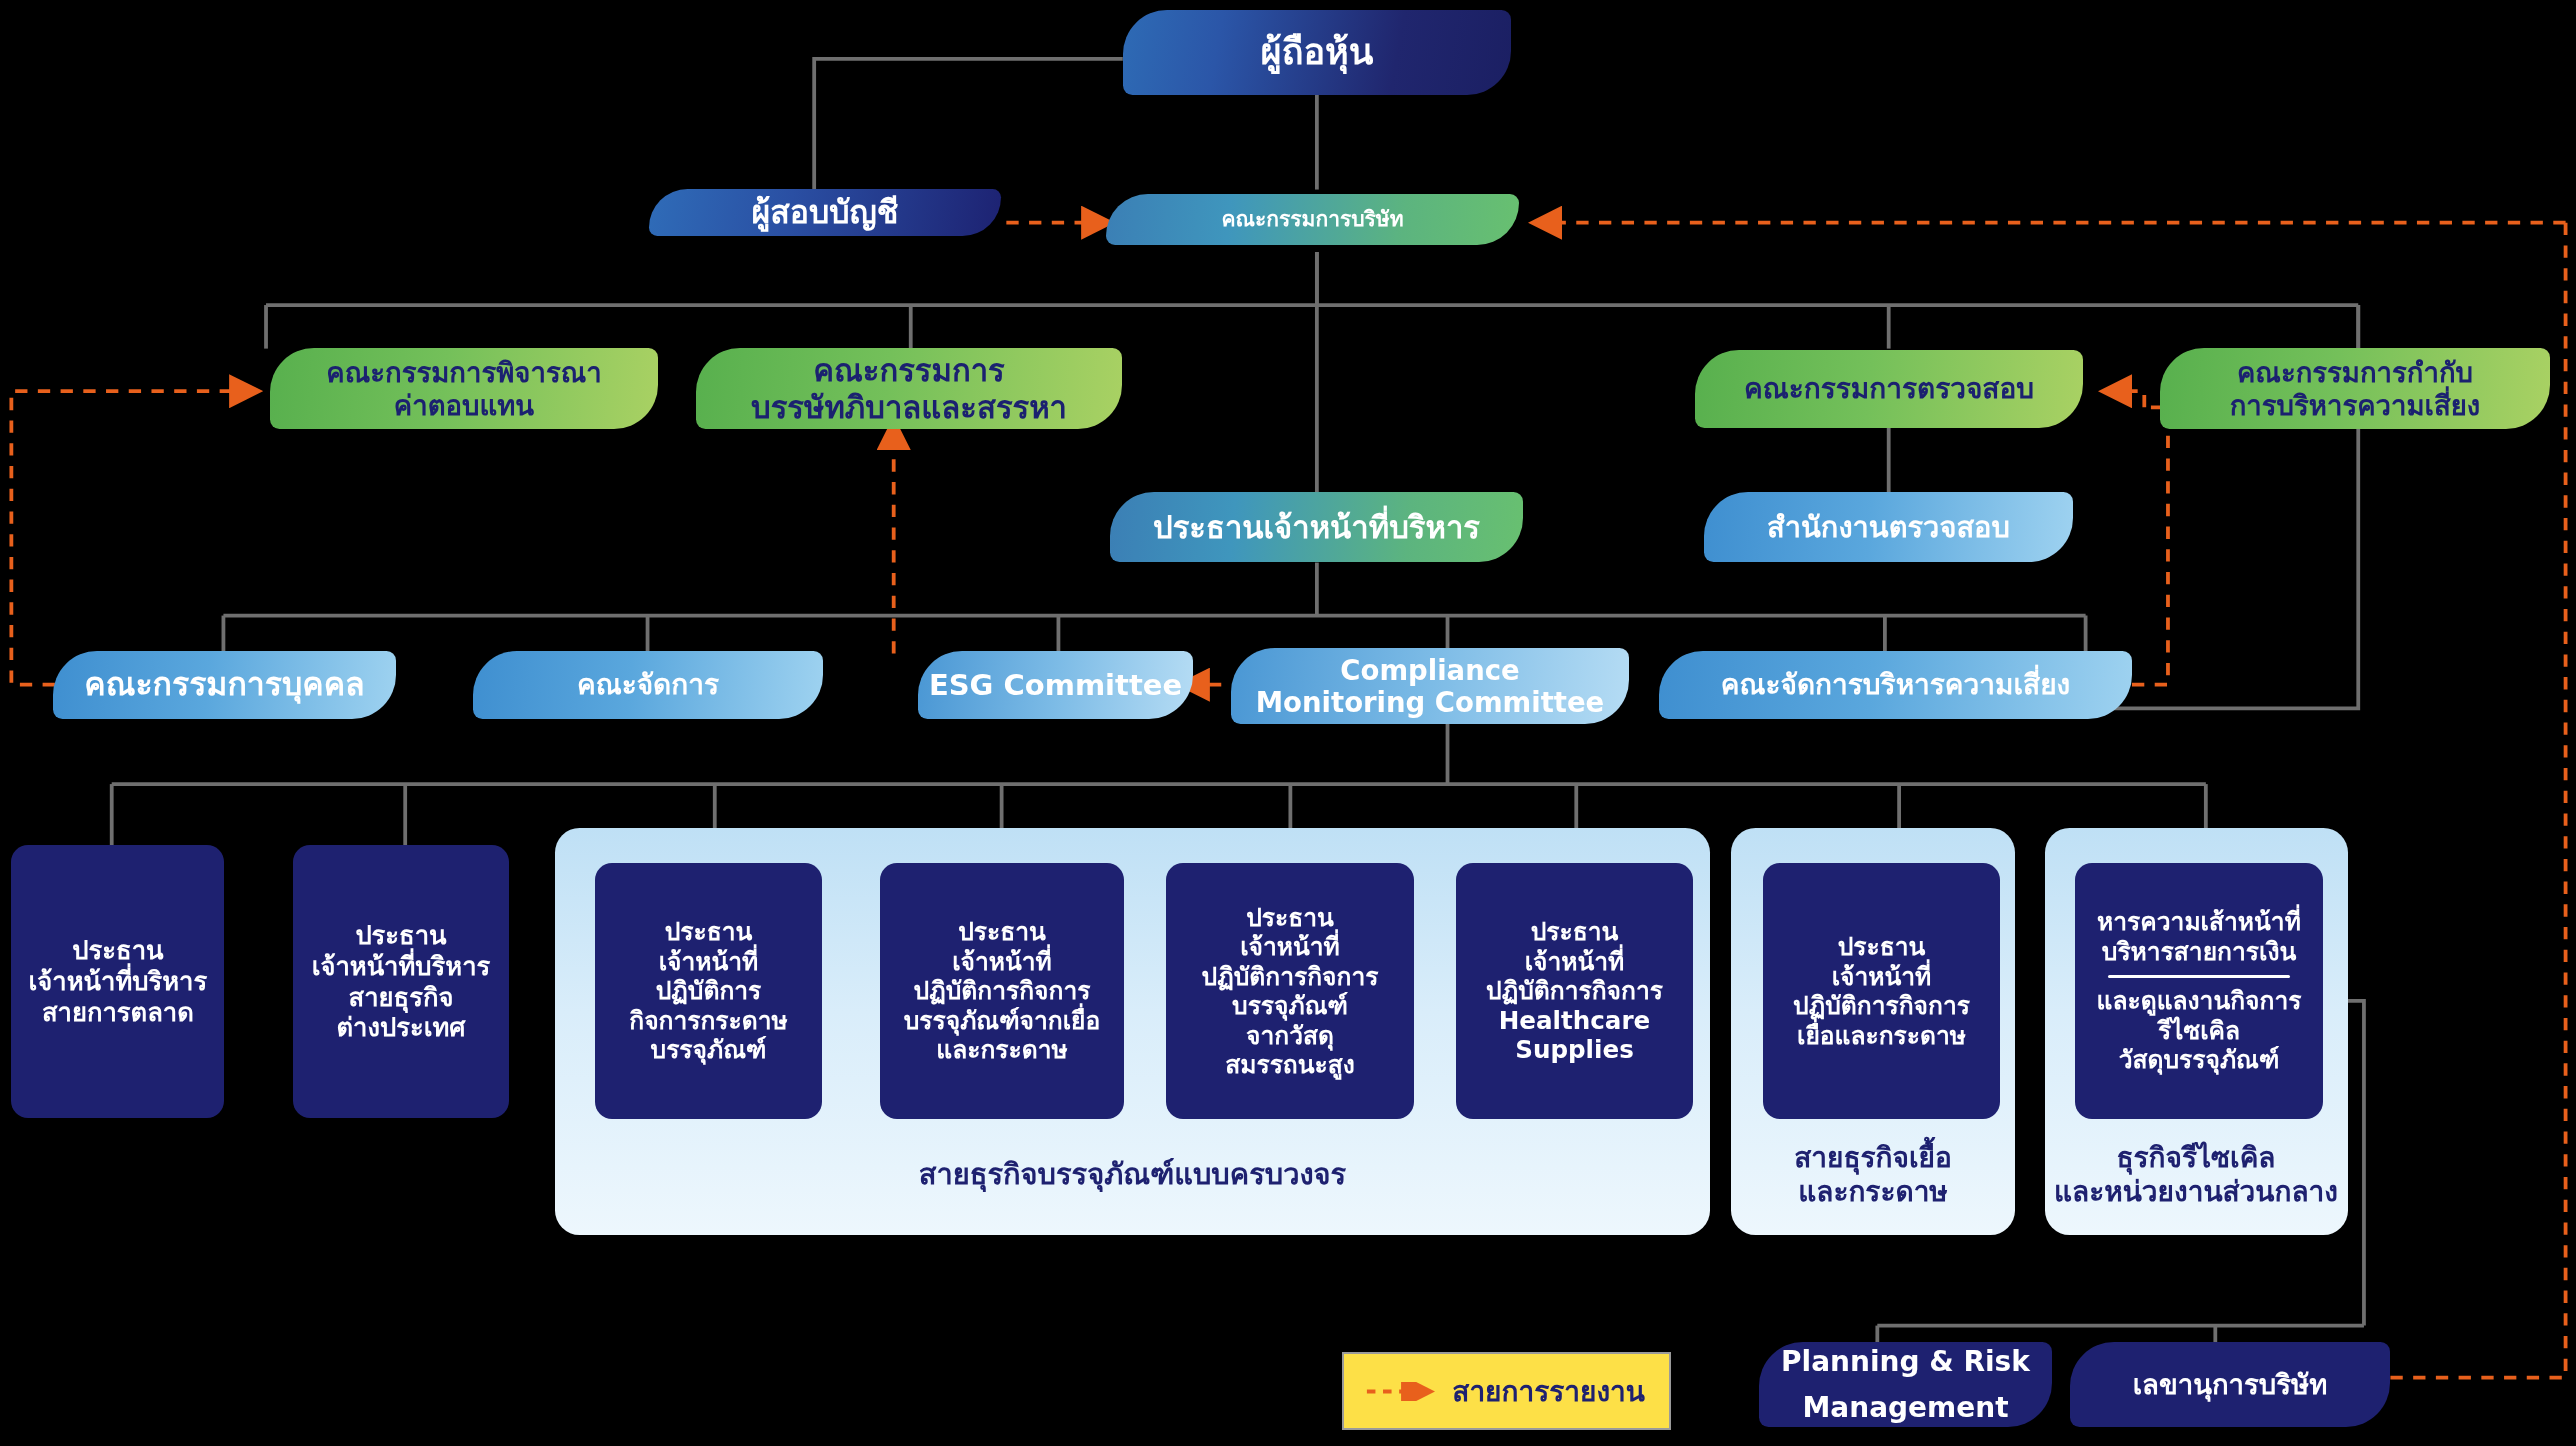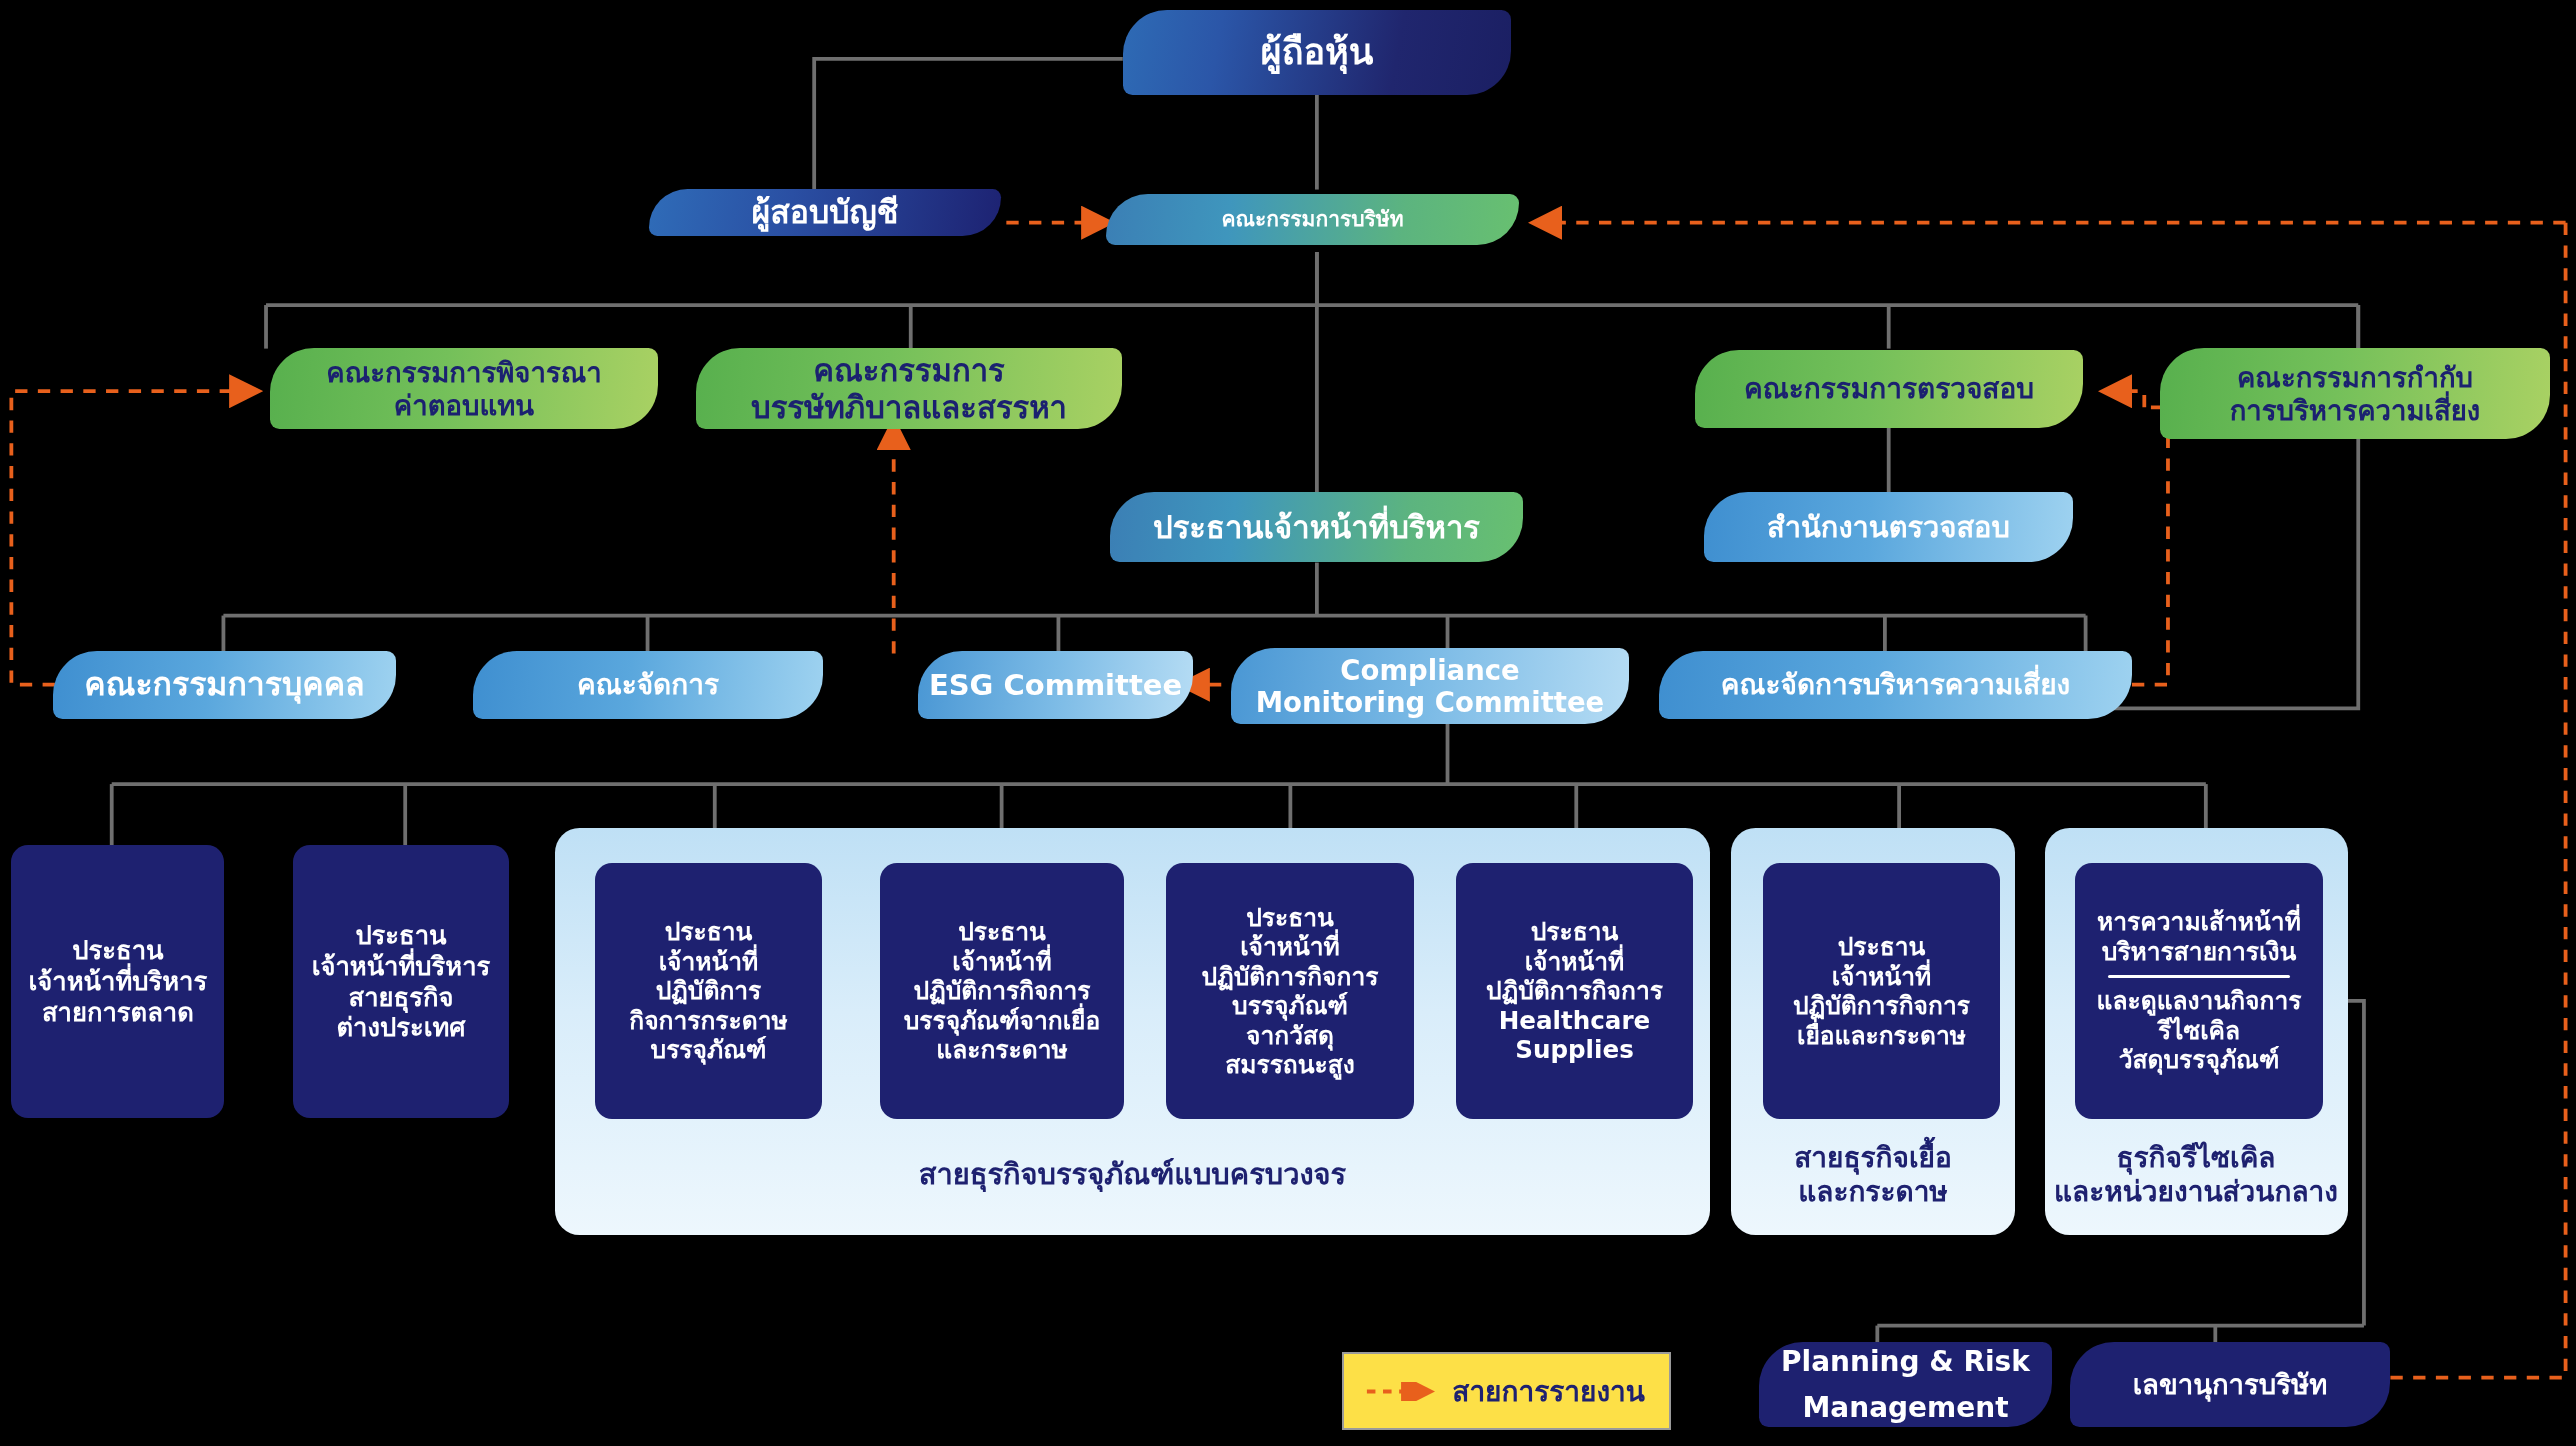--- a/index.html
+++ b/index.html
@@ -167,21 +167,21 @@
 
   <div class="node pill g-green" style="left:696px;top:348px;width:426px;height:81px;font-size:31px;flex-direction:column;">
     <span>คณะกรรมการ</span>
     <span>บรรษัทภิบาลและสรรหา</span>
   </div>
 
   <div class="node pill g-green" style="left:1695px;top:350px;width:388px;height:78px;font-size:28px;">
     <span>คณะกรรมการตรวจสอบ</span>
   </div>
 
-  <div class="node pill g-green" style="left:2160px;top:348px;width:390px;height:91px;font-size:27.5px;flex-direction:column;">
+  <div class="node pill g-green" style="left:2160px;top:348px;width:390px;height:81px;font-size:27.5px;flex-direction:column;">
     <span>คณะกรรมการกำกับ</span>
     <span>การบริหารความเสี่ยง</span>
   </div>
 
   <div class="node pill g-tealgreen" style="left:1110px;top:492px;width:413px;height:70px;font-size:31px;">
     <span>ประธานเจ้าหน้าที่บริหาร</span>
   </div>
 
   <div class="node pill g-blue" style="left:1704px;top:492px;width:369px;height:70px;font-size:29px;">
     <span>สำนักงานตรวจสอบ</span>

